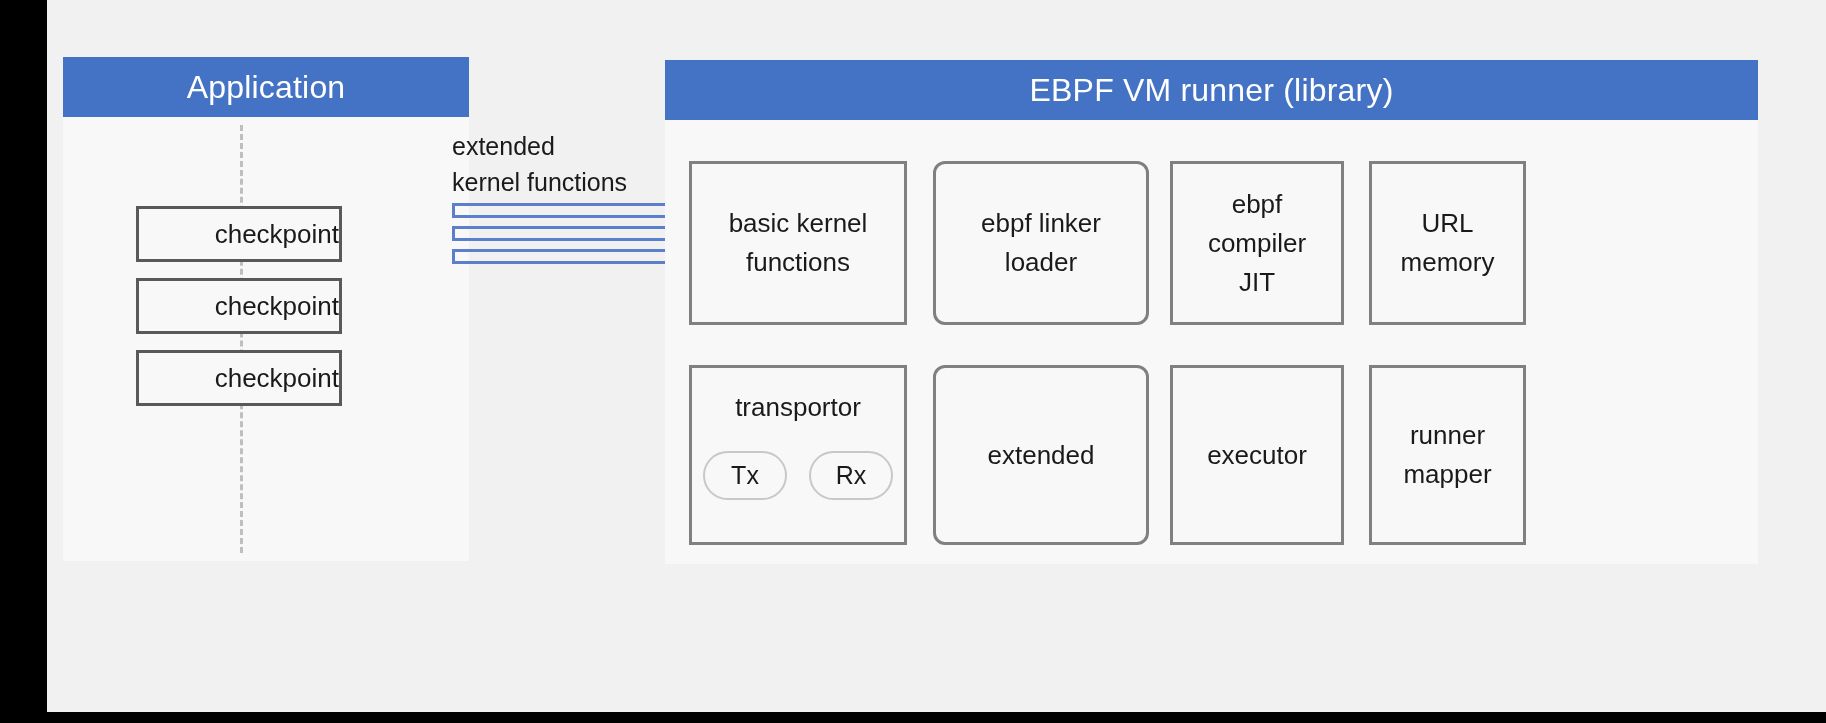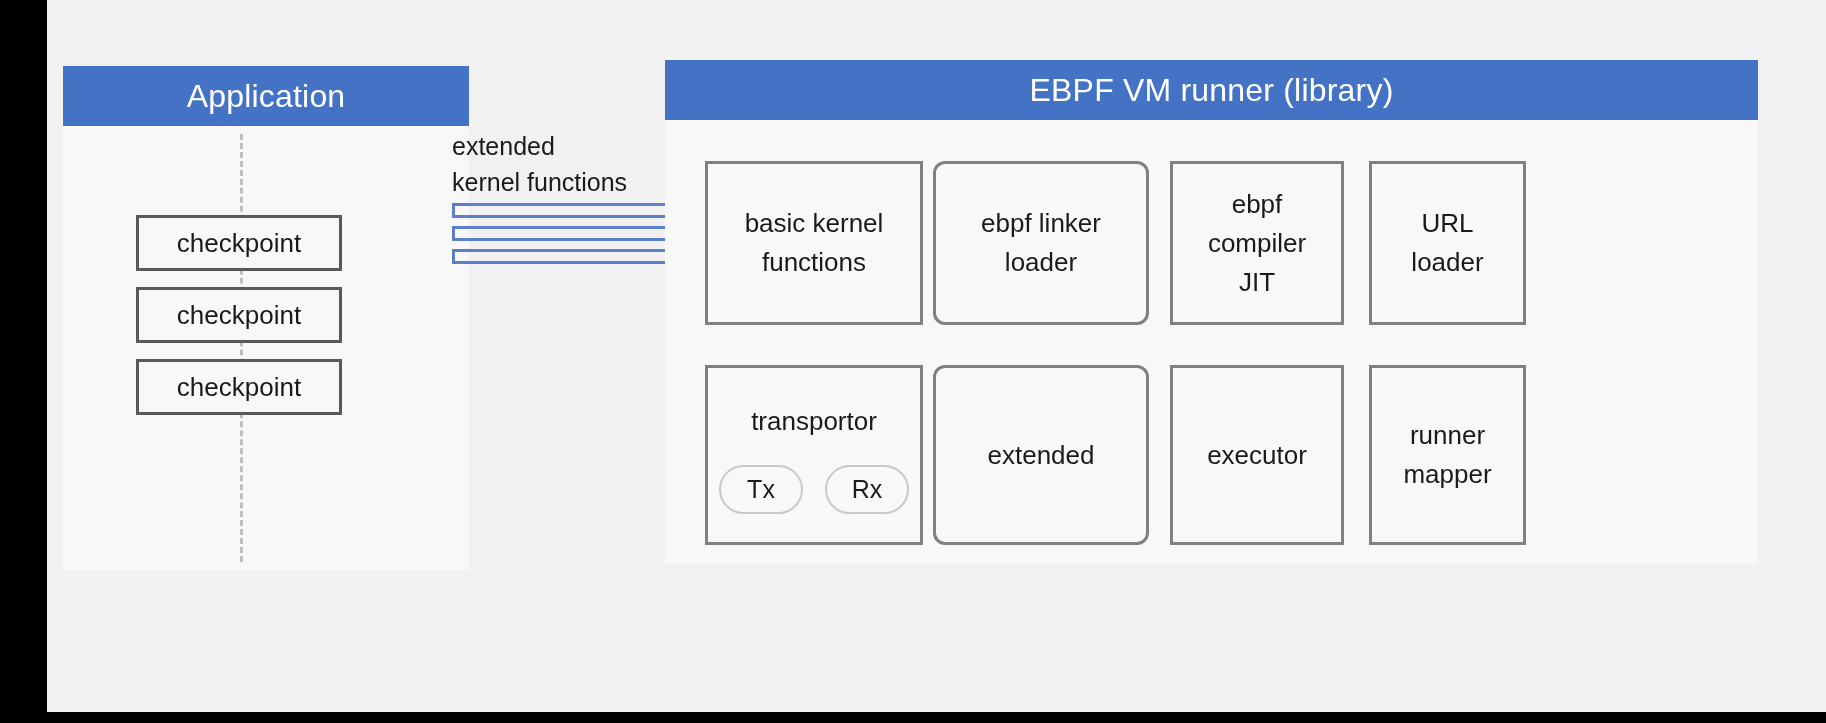--- a/index.html
+++ b/index.html
@@ -54,21 +54,21 @@
   .panel-body {
     position: absolute;
     left: 0;
     width: 100%;
     background: #f8f8f8;
   }
 
   
   #app-panel {
     left: 63px;
-    top: 66px;
+    top: 57px;
     width: 406px;
     height: 504px;
   }
   #app-panel .panel-body {
     top: 60px;
     height: 444px;
   }
   .dashed-line {
     position: absolute;
     left: 177px;
@@ -80,21 +80,21 @@
   .checkpoint {
     position: absolute;
     left: 73px;
     width: 206px;
     height: 56px;
     border: 3px solid #595959;
     background: #f8f8f8;
     box-sizing: border-box;
     display: flex;
     align-items: center;
-    justify-content: center;
+    justify-content: flex-end;
     font-size: 26px;
     color: #1a1a1a;
   }
   #checkpoint-0 { top: 89px; }
   #checkpoint-1 { top: 161px; }
   #checkpoint-2 { top: 233px; }
 
   
   #connector-label {
     position: absolute;
@@ -152,30 +152,30 @@
     line-height: 39px;
     text-align: center;
   }
   .grid-box .box-label { white-space: pre-line; }
 
   
   .r1 { top: 41px; height: 164px; }
   
   .r2 { top: 245px; height: 180px; }
 
-  .c0 { left: 40px;  width: 218px; }
+  .c0 { left: 24px;  width: 218px; }
   .c1 { left: 268px; width: 216px; border-radius: 12px; }
   .c2 { left: 505px; width: 174px; }
   .c3 { left: 704px; width: 157px; }
 
   
   #box-transportor {
     align-items: center;
     justify-content: flex-start;
-    padding-top: 34px;
+    padding-top: 20px;
     text-align: center;
   }
   #box-transportor .box-label { margin-bottom: 24px; }
   .pill-row {
     display: flex;
     gap: 22px;
   }
   .pill {
     width: 84px;
     height: 49px;
@@ -244,21 +244,21 @@
       </div>
 
       <div class="grid-box r1 c2" id="box-ebpf-compiler-jit">
         <span class="box-label">ebpf
 compiler
 JIT</span>
       </div>
 
       <div class="grid-box r1 c3" id="box-url-routing">
         <span class="box-label">URL
-loader</span>
+memory</span>
       </div>
 
       <div class="grid-box r2 c0" id="box-transportor">
         <span class="box-label">transportor</span>
         <div class="pill-row">
           <div class="pill">
             <span>Tx</span>
           </div>
           <div class="pill">
             <span>Rx</span>

